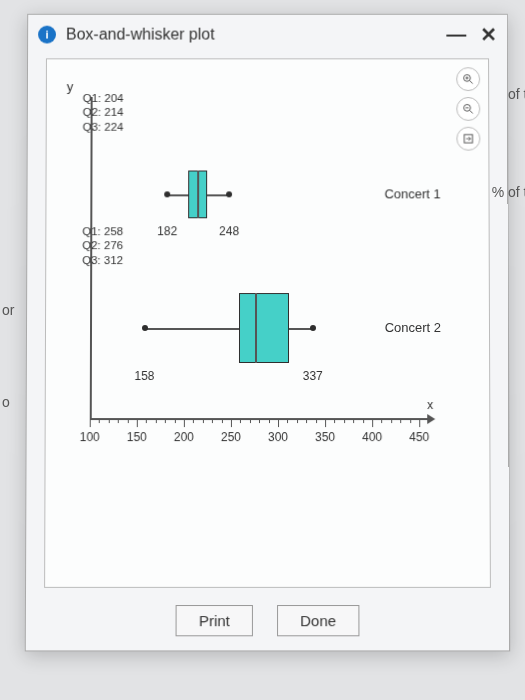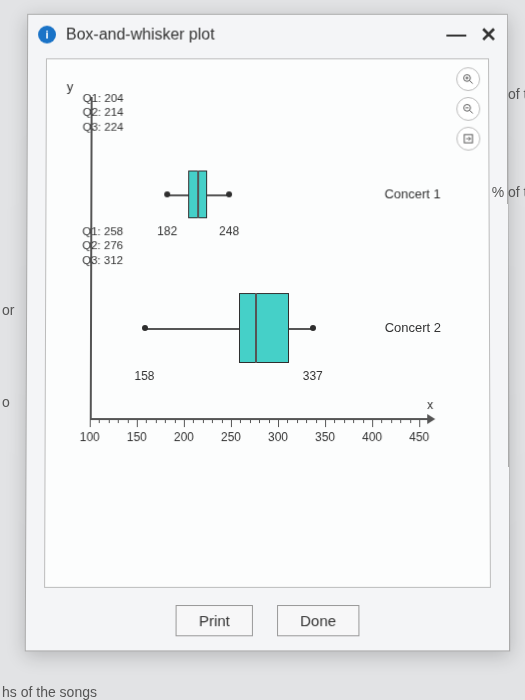--- a/index.html
+++ b/index.html
@@ -171,21 +171,20 @@
     font-size: 13px;
     color: #333;
   }
 </style>
 </head>
 <body>
 
 <div class="underlayer">
   <div class="under-text" style="left:2px; top:302px;">or</div>
   <div class="under-text" style="left:2px; top:394px;">o</div>
-  <div class="under-text" style="left:2px; top:684px;">hs of the songs</div>
 </div>
 
 <div class="dialog">
   <div class="title-row">
     <div class="badge">i</div>
     <div class="title">Box-and-whisker plot</div>
     <div class="title-right">
       <span>—</span>
       <span>✕</span>
     </div>

